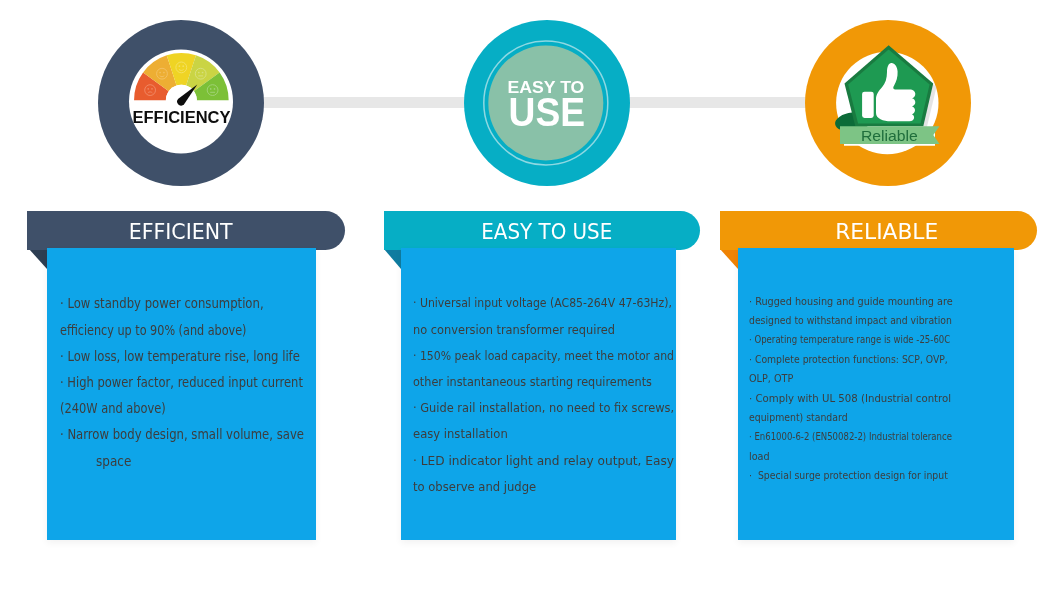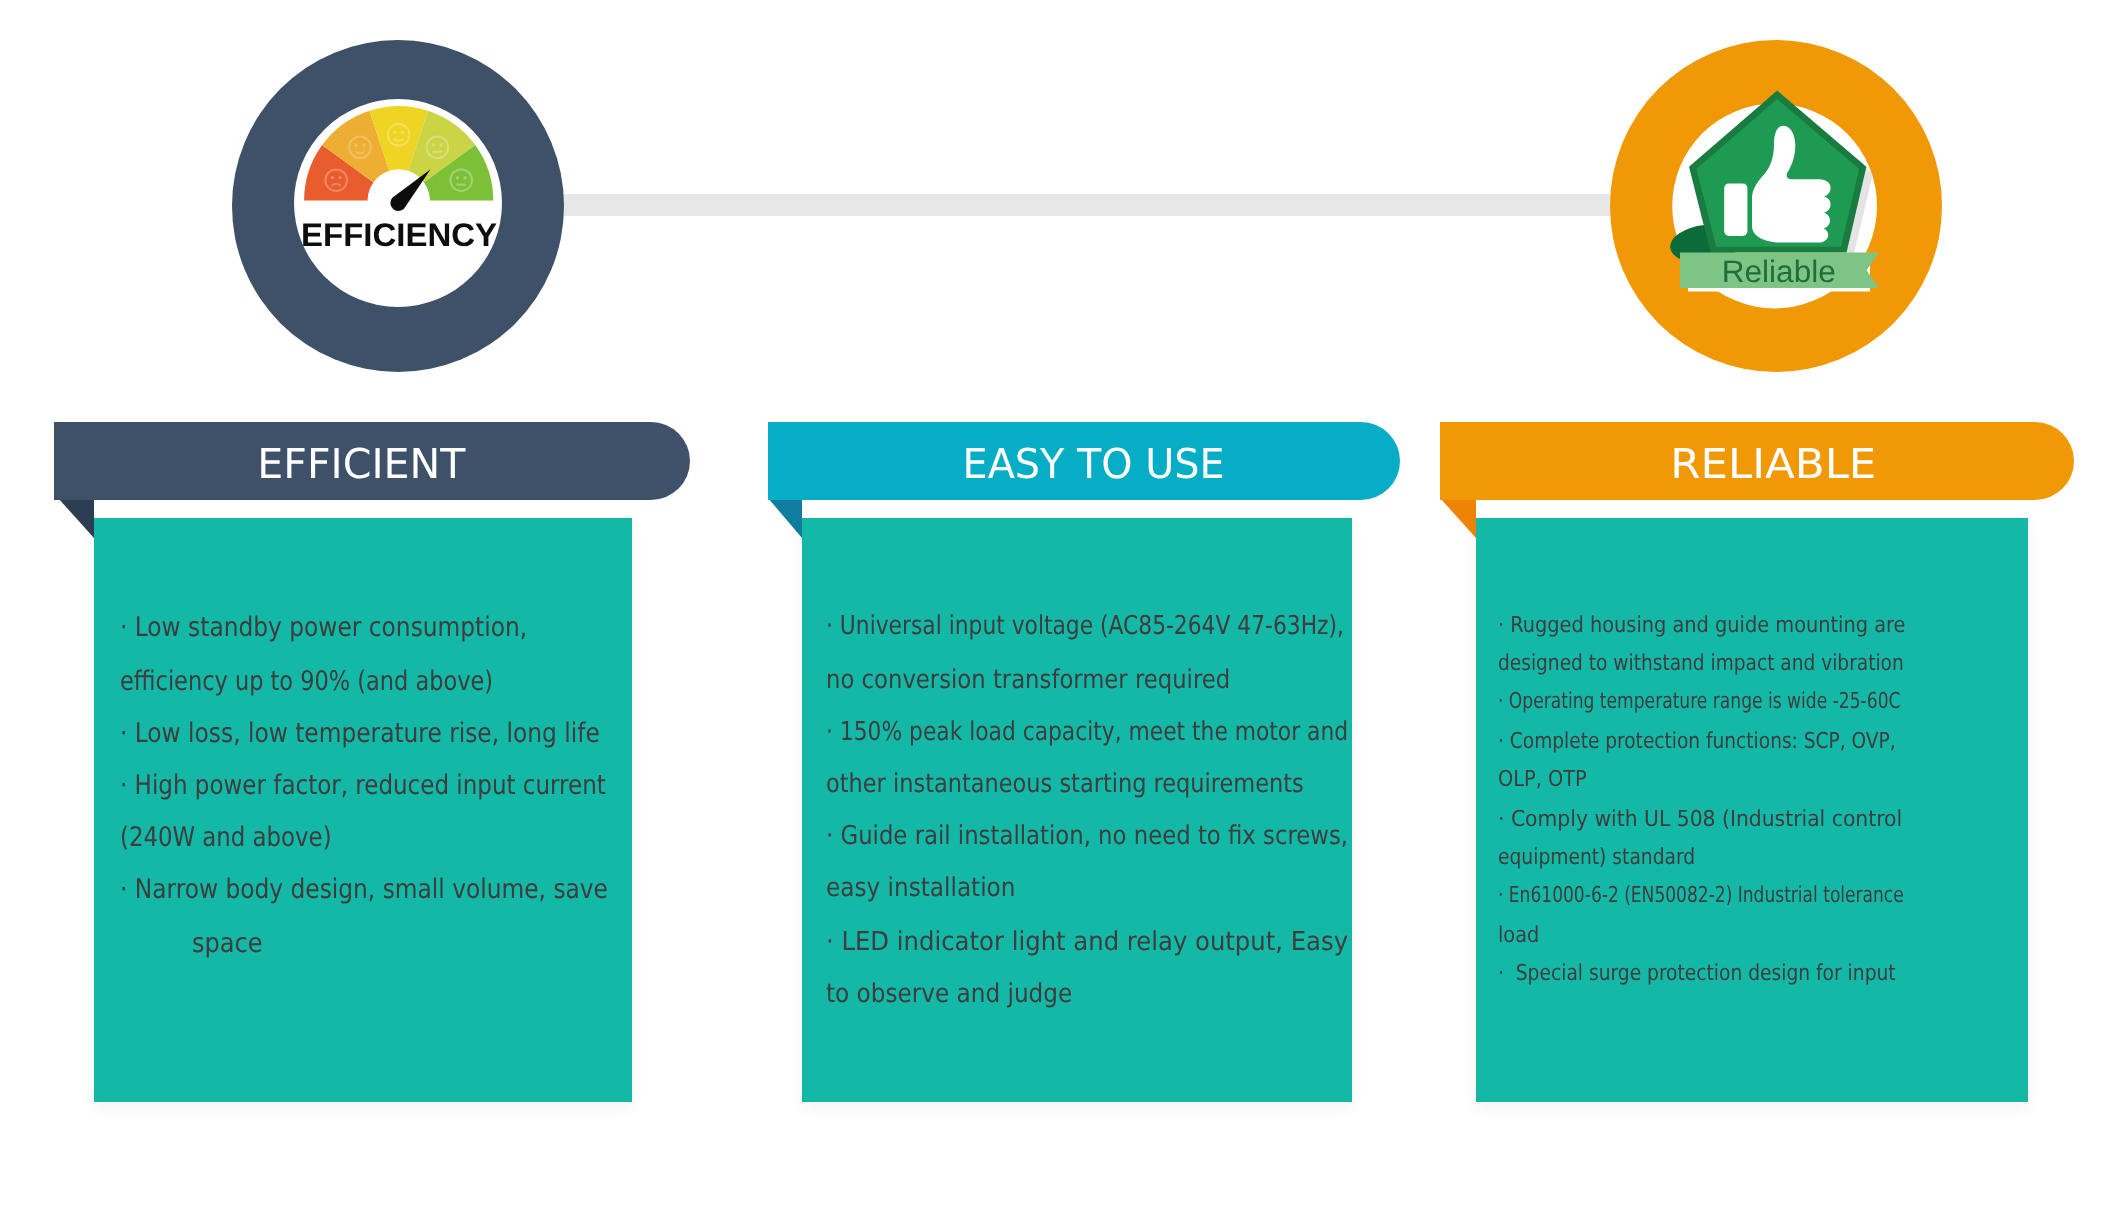--- a/index.html
+++ b/index.html
@@ -3,29 +3,29 @@
 <meta charset="utf-8">
 <style>
   html,body{margin:0;padding:0;}
   body{width:1060px;height:606px;background:#ffffff;font-family:"Liberation Sans",sans-serif;overflow:hidden;}
   .stage{position:relative;width:1060px;height:606px;background:#fff;}
 
   .connector{position:absolute;left:263px;top:97px;width:545px;height:11px;background:#e7e7e7;}
 
   .badge{position:absolute;width:166px;height:166px;top:20px;}
   .badge svg{display:block;width:166px;height:166px;}
-  #badge-efficiency{left:116px;}
+  #badge-efficiency{left:98px;}
   #badge-easy{left:464.4px;}
   #badge-reliable{left:805.2px;}
 
   .banner{position:absolute;top:211px;height:39px;border-radius:0 20px 20px 0;}
   .banner-title{position:absolute;top:222px;height:20px;color:#ffffff;font-family:"DejaVu Sans",sans-serif;font-stretch:condensed;
                 font-size:20.5px;white-space:pre;line-height:20px;transform-origin:center top;}
   .fold{position:absolute;top:249px;width:0;height:0;border-style:solid;}
-  .card{position:absolute;top:259px;height:292px;background:#14b8a6;box-shadow:0 3px 7px rgba(0,0,0,0.055);}
+  .card{position:absolute;top:248px;height:292px;background:#0ea5e9;box-shadow:0 3px 7px rgba(0,0,0,0.055);}
   .card-inner{position:absolute;color:#3d3d3d;font-family:"DejaVu Sans",sans-serif;font-stretch:condensed;}
   .ln{position:absolute;white-space:pre;left:0;transform-origin:left top;}
 
   #banner-1{left:27px;width:318px;background:#3f5069;}
   #fold-1{left:29px;border-width:20px 0 0 18px;border-color:#2d3e52 transparent transparent transparent;}
   #card-1{left:47px;width:269px;}
   #text-1{left:13px;top:0px;width:260px;height:292px;}
 
   #banner-2{left:384px;width:316px;background:#06aec5;}
   #fold-2{left:384px;border-width:20px 0 0 17px;border-color:#0f7ca0 transparent transparent transparent;}
@@ -83,20 +83,29 @@
             <circle r="5.4"></circle>
               <circle cx="-1.9" cy="-1.2" r="0.85" fill="#b6dc9b" stroke="none"></circle>
               <circle cx="1.9" cy="-1.2" r="0.85" fill="#b6dc9b" stroke="none"></circle>
             <path d="M-2.4,2.2 L2.4,2.2"></path>
           </g>
         </g>
         <path d="M67.85,80.30 A15.5,15.5 0 0 1 98.85,80.30 Z" fill="#ffffff"></path>
         <path d="M86.10,84.26 A4.0,4.0 0 0 1 80.30,78.74 L99.30,64.60 Z" fill="#0d0d0d"></path>
       </g>
       <text x="83.5" y="103.0" text-anchor="middle" font-family="Liberation Sans, sans-serif" font-weight="bold" font-size="16.3" fill="#0e0e0e" textLength="98" lengthAdjust="spacingAndGlyphs">EFFICIENCY</text>
+    </svg>
+  </div>
+  <div class="badge" id="badge-easy">
+    <svg viewBox="0 0 166 166" xmlns="http://www.w3.org/2000/svg">
+      <circle cx="83" cy="83" r="83" fill="#06aec5"></circle>
+      <circle cx="81.8" cy="83" r="62" fill="none" stroke="#8ed8e2" stroke-width="1.5"></circle>
+      <circle cx="81.8" cy="83" r="57.5" fill="#89c1a8"></circle>
+      <text x="81.9" y="73.4" text-anchor="middle" font-family="Liberation Sans, sans-serif" font-weight="bold" font-size="16.6" fill="#ffffff" textLength="77" lengthAdjust="spacingAndGlyphs">EASY TO</text>
+      <text x="82.8" y="106.3" text-anchor="middle" font-family="Liberation Sans, sans-serif" font-weight="bold" font-size="40" fill="#ffffff" textLength="76.5" lengthAdjust="spacingAndGlyphs">USE</text>
     </svg>
   </div>
   <div class="badge" id="badge-reliable">
     <svg viewBox="0 0 166 166" xmlns="http://www.w3.org/2000/svg">
       <circle cx="83" cy="83" r="83" fill="#f19806"></circle>
       <circle cx="82.3" cy="83" r="51.2" fill="#ffffff"></circle>
       <g>
         <path d="M86.6,29.0 L131.5,67.0 L121.3,109.5 L53.0,109.5 L42.0,67.0 Z" fill="#c9c9c9" opacity="0.5"></path>
         <ellipse cx="48" cy="102" rx="18" ry="9.5" transform="rotate(-6 48 102)" fill="#0c6b38"></ellipse>
         <path d="M83.6,25.3 L128.2,63.4 L118.3,106.2 L50.3,106.2 L39.5,63.4 Z" fill="#197b40"></path>

